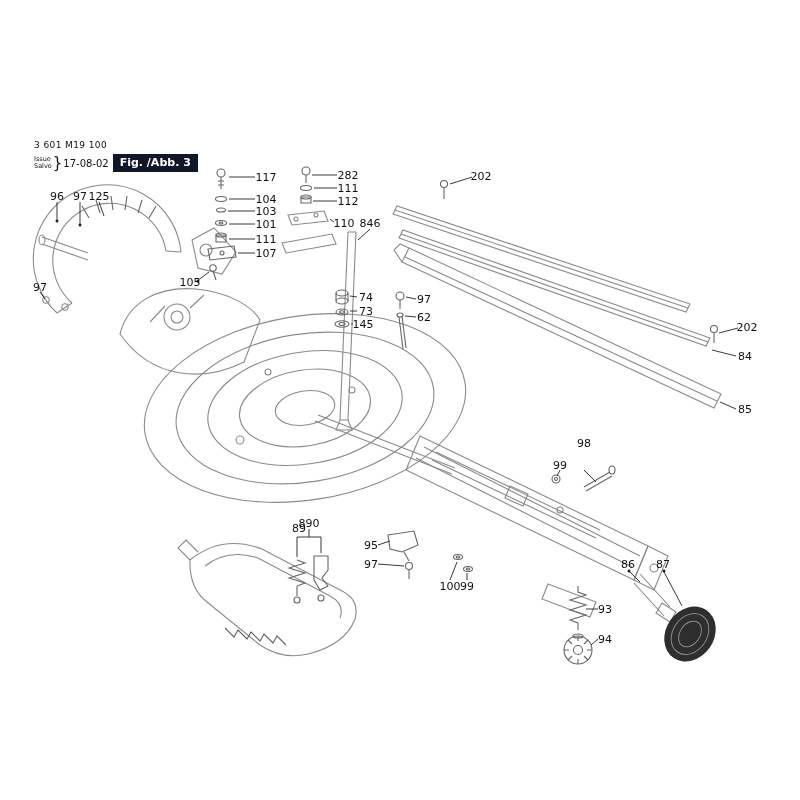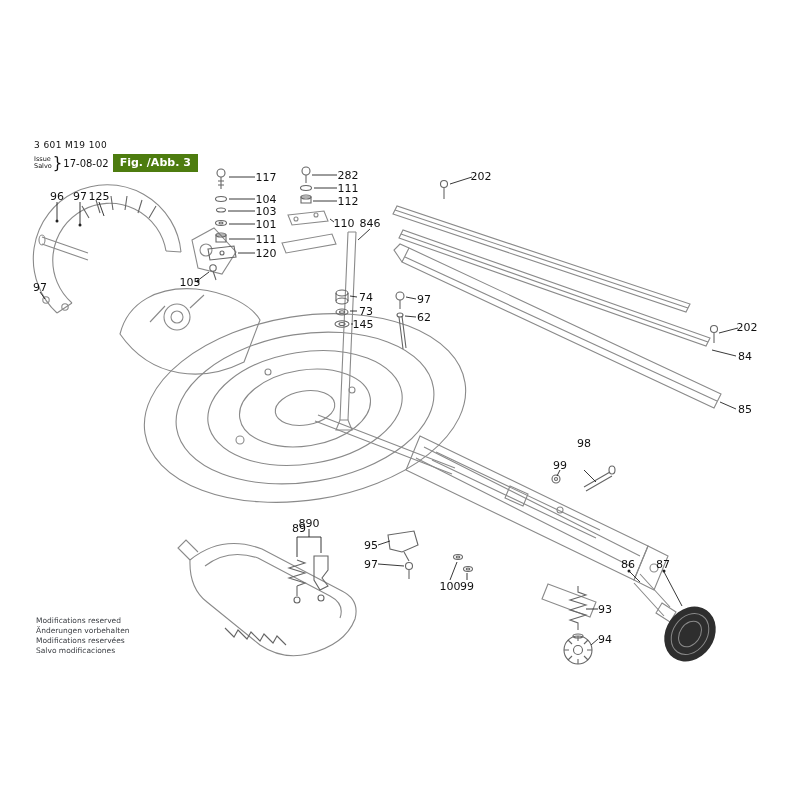--- a/index.html
+++ b/index.html
@@ -7,21 +7,21 @@
          font-family:"DejaVu Sans", sans-serif;overflow:hidden;text-decoration:underline;}
   .stage svg{position:absolute;left:0;top:0;}
   .callout{position:absolute;transform:translate(-50%,-50%);
            font-size:11px;color:#111;white-space:nowrap;line-height:11px;}
   .header{position:absolute;left:34px;top:140px;color:#111;}
   .type-number{font-size:9px;letter-spacing:.4px;}
   .issue-row{display:flex;align-items:center;margin-top:4px;}
   .issue-stand{display:flex;flex-direction:column;font-size:6.5px;line-height:7.5px;justify-content:center;}
   .brace{font-size:15px;margin:0 1px 0 1px;font-weight:400;}
   .issue-date{font-size:10px;margin-right:4px;}
-  .fig-box{background:#4d7c0f;color:#fff;font-weight:bold;font-size:11px;
+  .fig-box{background:#0f172a;color:#fff;font-weight:bold;font-size:11px;
            padding:2px 7px 3px 7px;}
   .footer{position:absolute;left:36px;top:616px;font-size:7.5px;
           line-height:10px;color:#3a3d42;}
   .part{stroke:#8a8a8a;fill:none;stroke-width:1.1;}
   .partd{stroke:#666;fill:none;stroke-width:1.1;}
   .leader{stroke:#222;fill:none;stroke-width:.9;}
   .dot{fill:#222;stroke:none;}
 </style>
 </head>
 <body>
@@ -206,21 +206,21 @@
 
   <span class="callout" style="left:57px;top:196px">96</span>
   <span class="callout" style="left:80px;top:196px">97</span>
   <span class="callout" style="left:99px;top:196px">125</span>
   <span class="callout" style="left:40px;top:287px">97</span>
   <span class="callout" style="left:266px;top:177px">117</span>
   <span class="callout" style="left:266px;top:199px">104</span>
   <span class="callout" style="left:266px;top:211px">103</span>
   <span class="callout" style="left:266px;top:224px">101</span>
   <span class="callout" style="left:266px;top:239px">111</span>
-  <span class="callout" style="left:266px;top:253px">120</span>
+  <span class="callout" style="left:266px;top:253px">107</span>
   <span class="callout" style="left:190px;top:282px">105</span>
   <span class="callout" style="left:348px;top:175px">282</span>
   <span class="callout" style="left:348px;top:188px">111</span>
   <span class="callout" style="left:348px;top:201px">112</span>
   <span class="callout" style="left:344px;top:223px">110</span>
   <span class="callout" style="left:370px;top:223px">846</span>
   <span class="callout" style="left:481px;top:176px">202</span>
   <span class="callout" style="left:747px;top:327px">202</span>
   <span class="callout" style="left:745px;top:356px">84</span>
   <span class="callout" style="left:745px;top:409px">85</span>
@@ -235,20 +235,14 @@
   <span class="callout" style="left:299px;top:528px">89</span>
   <span class="callout" style="left:371px;top:545px">95</span>
   <span class="callout" style="left:371px;top:564px">97</span>
   <span class="callout" style="left:450px;top:586px">100</span>
   <span class="callout" style="left:467px;top:586px">99</span>
   <span class="callout" style="left:628px;top:564px">86</span>
   <span class="callout" style="left:663px;top:564px">87</span>
   <span class="callout" style="left:605px;top:609px">93</span>
   <span class="callout" style="left:605px;top:639px">94</span>
 
-  <div class="footer">
-    <div>Modifications reserved</div>
-    <div>Änderungen vorbehalten</div>
-    <div>Modifications reservées</div>
-    <div>Salvo modificaciones</div>
-  </div>
 
 </div>
 
 </body></html>

